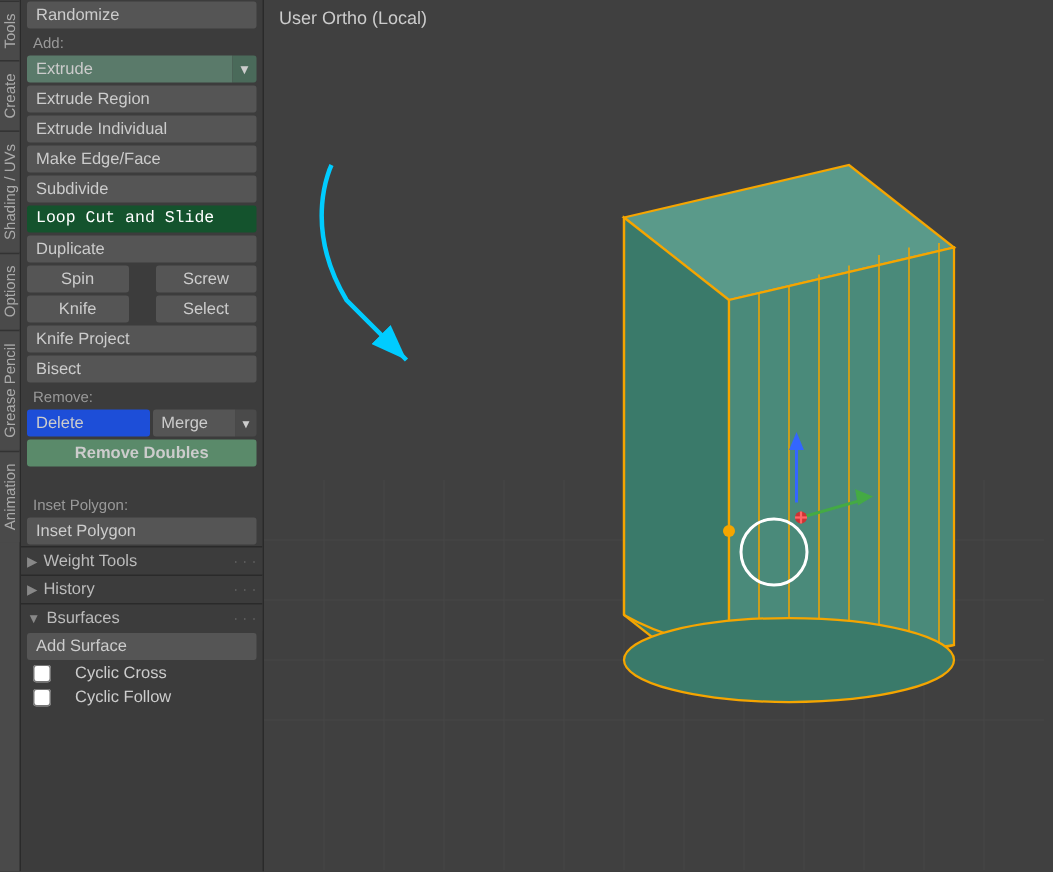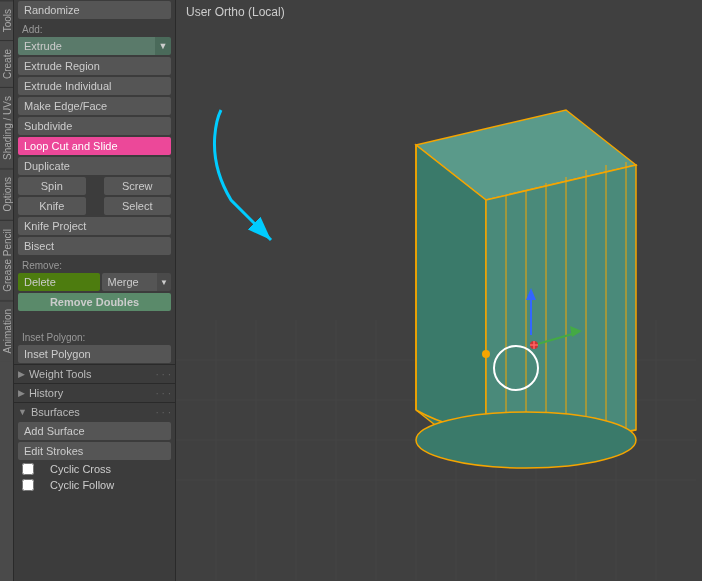--- a/index.html
+++ b/index.html
@@ -55,21 +55,21 @@
       margin: 1px 4px;
       padding: 3px 6px;
       background: #555555;
       color: #ccc;
       border: none;
       border-radius: 2px;
       text-align: left;
       cursor: pointer;
       font-size: 11px;
     }
-    .sidebar-btn.active { background: #ec4899; color: #fff; }
+    .sidebar-btn.active { background: #14532d; color: #fff; font-family: Liberation Mono, monospace; }
 
     .sidebar-btn-row {
       display: flex;
       margin: 1px 4px;
       gap: 18px;
     }
     .sidebar-btn-row .sidebar-btn {
       margin: 0;
       flex: 1;
       text-align: center;
@@ -120,21 +120,21 @@
     }
 
     .delete-merge-row {
       display: flex;
       margin: 1px 4px;
       gap: 2px;
     }
     .delete-btn {
       flex: 1;
       padding: 3px 6px;
-      background: #4d7c0f;
+      background: #1d4ed8;
       color: #ccc;
       border: none;
       border-radius: 2px;
       text-align: left;
       cursor: pointer;
       font-size: 11px;
     }
     .merge-btn-wrap {
       display: flex;
       flex: 1;
@@ -295,21 +295,20 @@
     <span class="dots">· · ·</span>
   </div>
 
   <div class="sidebar-section-header">
     <span class="arrow">▼</span>
     <span class="label">Bsurfaces</span>
     <span class="dots">· · ·</span>
   </div>
 
   <button class="sidebar-btn">Add Surface</button>
-  <button class="sidebar-btn">Edit Strokes</button>
 
   <div class="checkbox-row">
     <input type="checkbox" style="">
     <span>Cyclic Cross</span>
   </div>
   <div class="checkbox-row">
     <input type="checkbox" style="">
     <span>Cyclic Follow</span>
   </div>
 </div>

